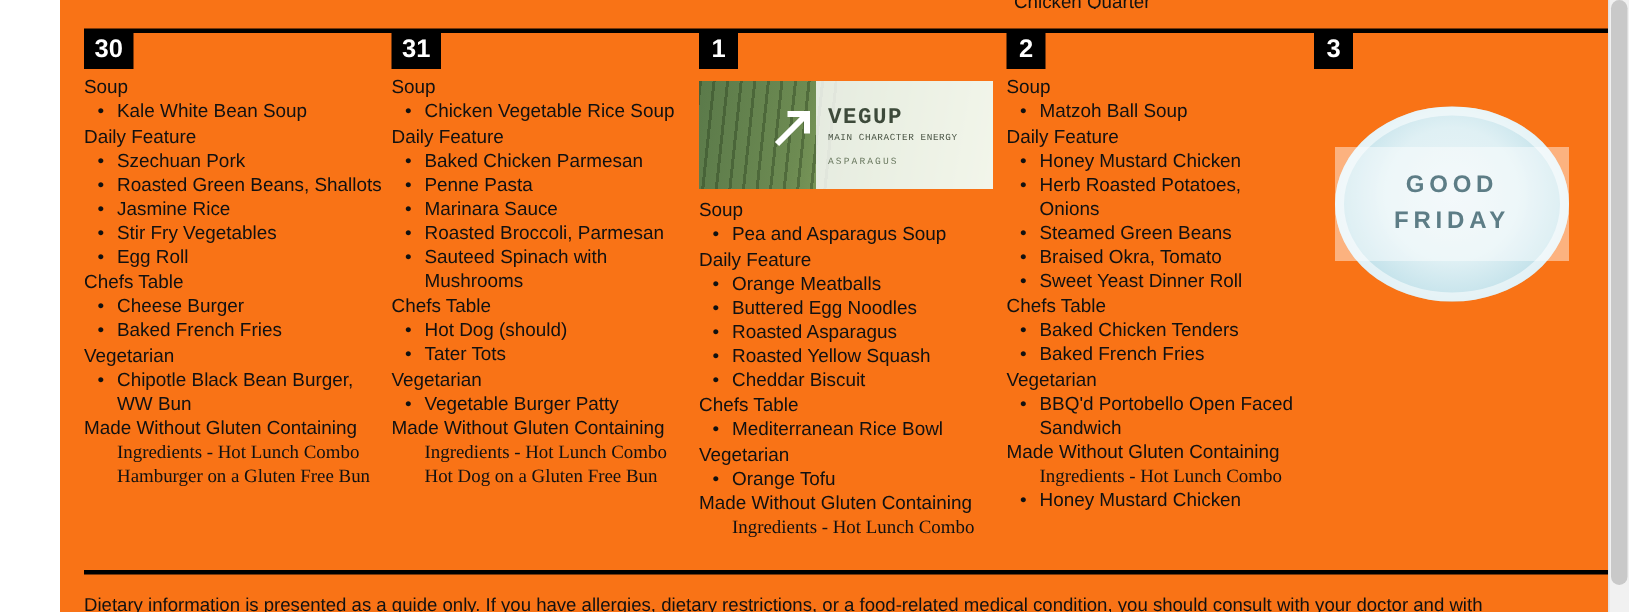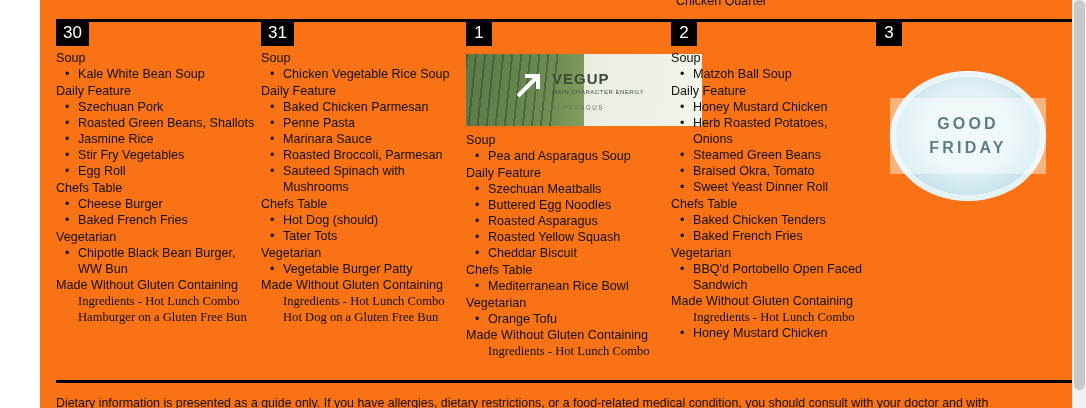--- a/index.html
+++ b/index.html
@@ -76,21 +76,21 @@
   .col {
     width: 205px;
     position: relative;
     padding-right: 6px;
   }
 
   .daynum {
     display: inline-block;
     background: #000;
     color: #fff;
-    font-weight: normal;
+    font-weight: bold;
     font-size: 17px;
     line-height: 22px;
     padding: 0 7px;
     min-width: 26px;
     height: 24px;
     text-align: center;
     margin-bottom: 3px;
   }
 
   .section-title {
@@ -128,25 +128,26 @@
   }
   .noindent-block .cont {
     display: block;
     padding-left: 22px;
     font-family: Liberation Serif, serif;
   }
 
   
   .photo {
     position: relative;
-    width: 236px;
+    width: 196px;
     height: 72px;
     margin: 5px 0 6px 0;
     background: linear-gradient(100deg,#5b7a4a 0%, #6d8b52 35%, #8aa862 60%, #b7c98c 100%);
     overflow: hidden;
+    font-family: Liberation Mono, monospace;
   }
   .photo .overlay-right {
     position: absolute;
     right: 0; top: 0;
     width: 118px; height: 72px;
     background: rgba(255,255,255,0.82);
   }
   .photo .arrow {
     position: absolute;
     left: 48px; top: 16px;
@@ -275,21 +276,21 @@
             <div class="overlay-right"></div>
             <svg class="arrow" viewBox="0 0 30 30">
               <path d="M4 26 L24 6 M11 6 L24 6 L24 19" stroke="#ffffff" stroke-width="4" fill="none"></path>
             </svg>
             <div class="vegup">VEGUP</div>
             <div class="tagline">MAIN CHARACTER ENERGY</div>
             <div class="veg">ASPARAGUS</div>
           </div><div class="section-title">Soup</div><ul class="items">
             <li>Pea and Asparagus Soup</li>
           </ul><div class="section-title">Daily Feature</div><ul class="items">
-            <li>Szechuan Meatballs</li>
+            <li>Orange Meatballs</li>
             <li>Buttered Egg Noodles</li>
             <li>Roasted Asparagus</li>
             <li>Roasted Yellow Squash</li>
             <li>Cheddar Biscuit</li>
           </ul><div class="section-title">Chefs Table</div><ul class="items">
             <li>Mediterranean Rice Bowl</li>
           </ul><div class="section-title">Vegetarian</div><ul class="items">
             <li>Orange Tofu</li>
           </ul><div class="noindent-block"><span>Made Without Gluten Containing</span><span class="cont">Ingredients - Hot Lunch Combo</span></div></div>
         <div class="col"><div class="daynum">2</div><div class="section-title">Soup</div><ul class="items">

